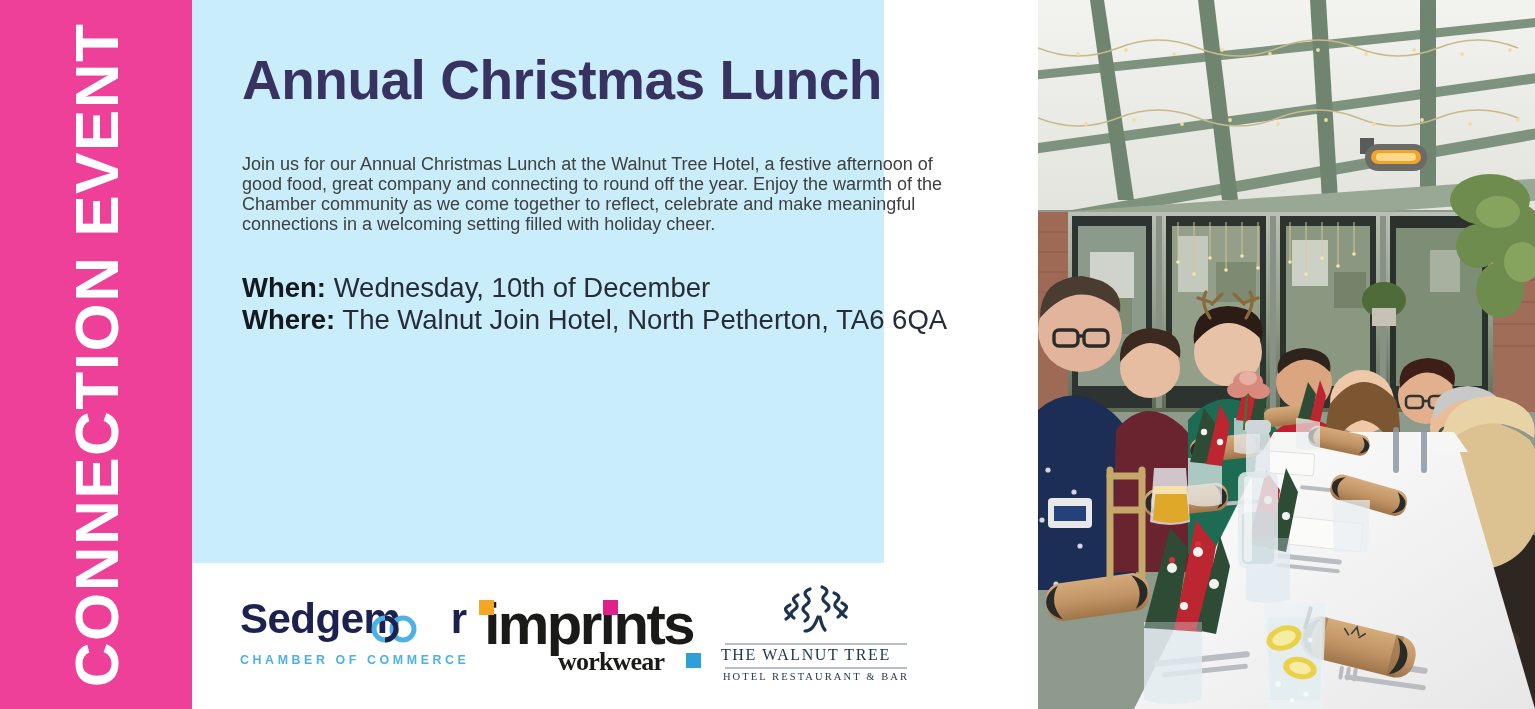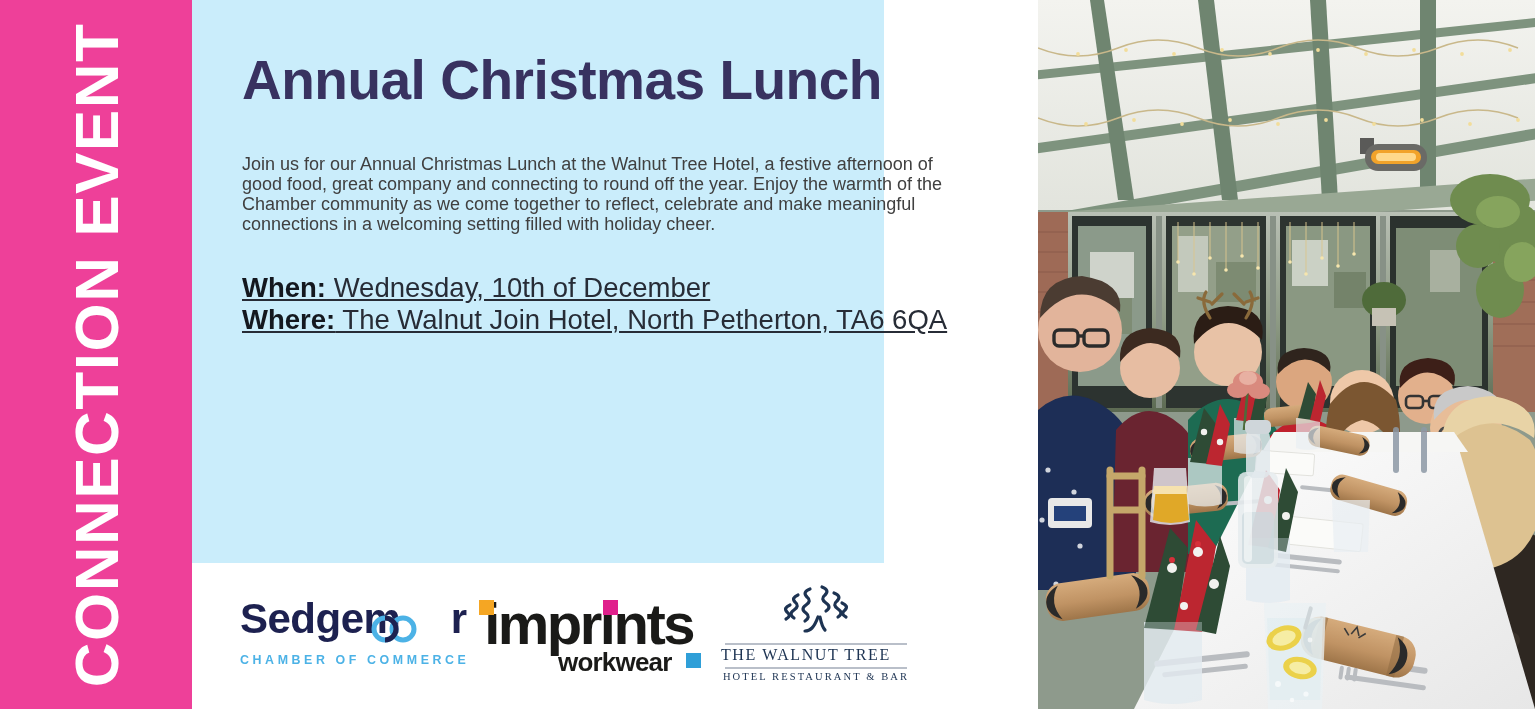--- a/index.html
+++ b/index.html
@@ -54,21 +54,21 @@
     width:735px;
     font-family:Liberation Sans, sans-serif;
   }
 
   .event-details{
     margin-top:38px;
     font-size:27.5px;
     line-height:1.15;
     color:#272c36;
   }
-  .detail-row{display:block;white-space:nowrap;text-decoration:underline;}
+  .detail-row{display:block;white-space:nowrap;}
   .detail-label{font-weight:bold;color:#14181f;}
   .detail-value{font-weight:normal;}
 
   
   .logo-strip{
     position:absolute;left:192px;top:563px;width:846px;height:146px;
     background:#ffffff;
   }
 
   
@@ -96,21 +96,21 @@
     font-family:"Liberation Sans","DejaVu Sans",sans-serif;
     text-align:right;
   }
   .imp-dot{position:absolute;width:15px;height:15px;}
   .imp-dot-i1{left:6px;top:7px;background:#f5a623;}
   .imp-dot-i2{left:130px;top:7px;background:#e0208c;}
   .imp-sub{
     position:absolute;left:85px;top:56px;
     font-size:26px;font-weight:bold;color:#1a1a18;
     letter-spacing:-0.8px;white-space:nowrap;line-height:26px;
-    font-family:Liberation Sans, sans-serif;
+    font-family:Liberation Serif, serif;
   }
   .imp-square{position:absolute;left:213px;top:60px;width:15px;height:15px;background:#2f9fd8;}
 
   
   .logo-walnut{position:absolute;left:529px;top:20px;width:190px;height:105px;}
   .walnut-tree-mark{position:absolute;left:47px;top:0;width:95px;height:58px;}
   .walnut-name{
     position:absolute;left:0;top:63px;width:190px;text-align:left;
     font-family:"Liberation Serif","DejaVu Serif",serif;
     font-size:16px;letter-spacing:1.6px;color:#1d3352;white-space:nowrap;

